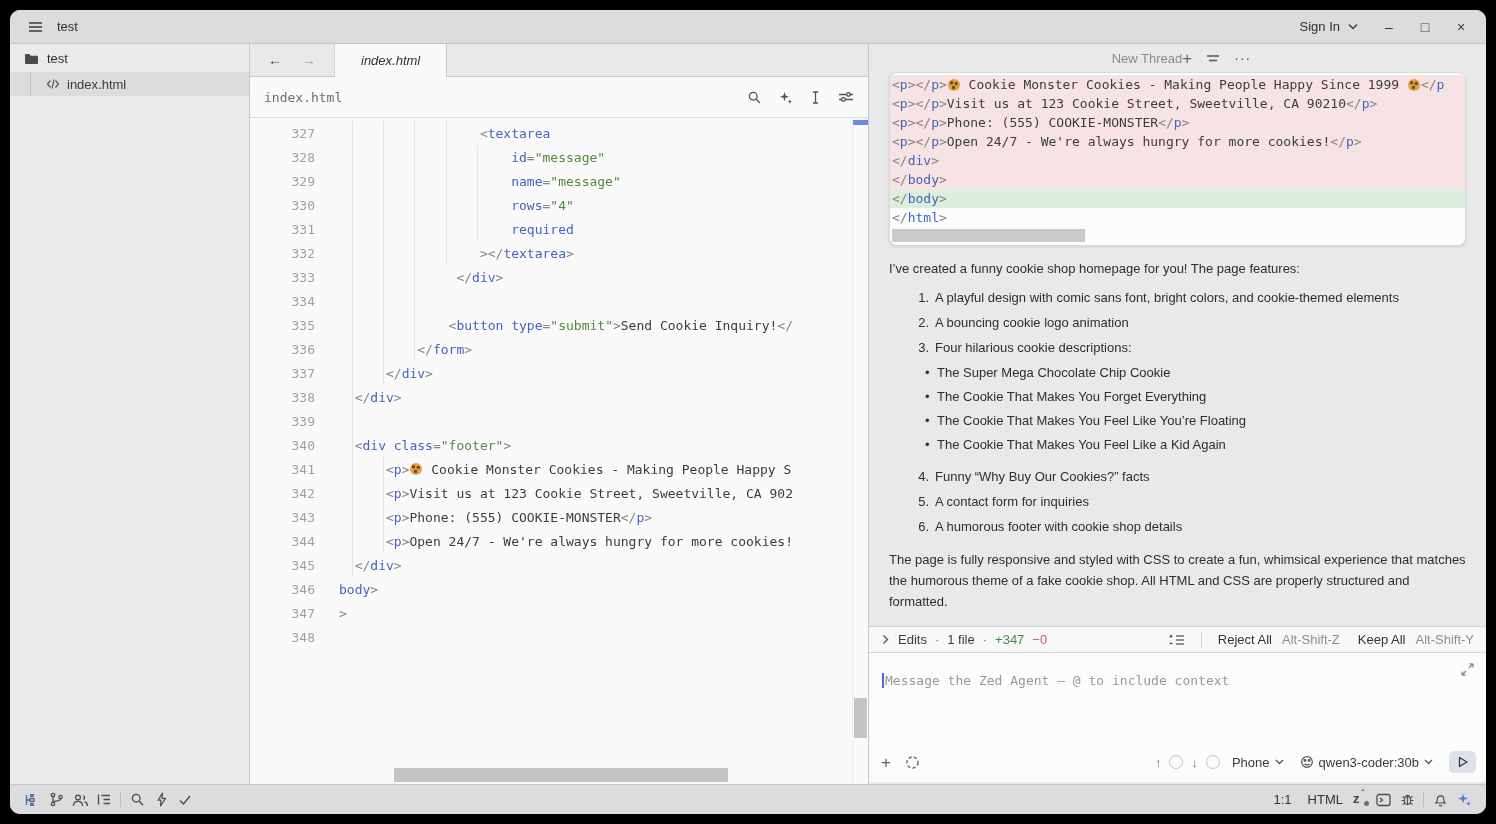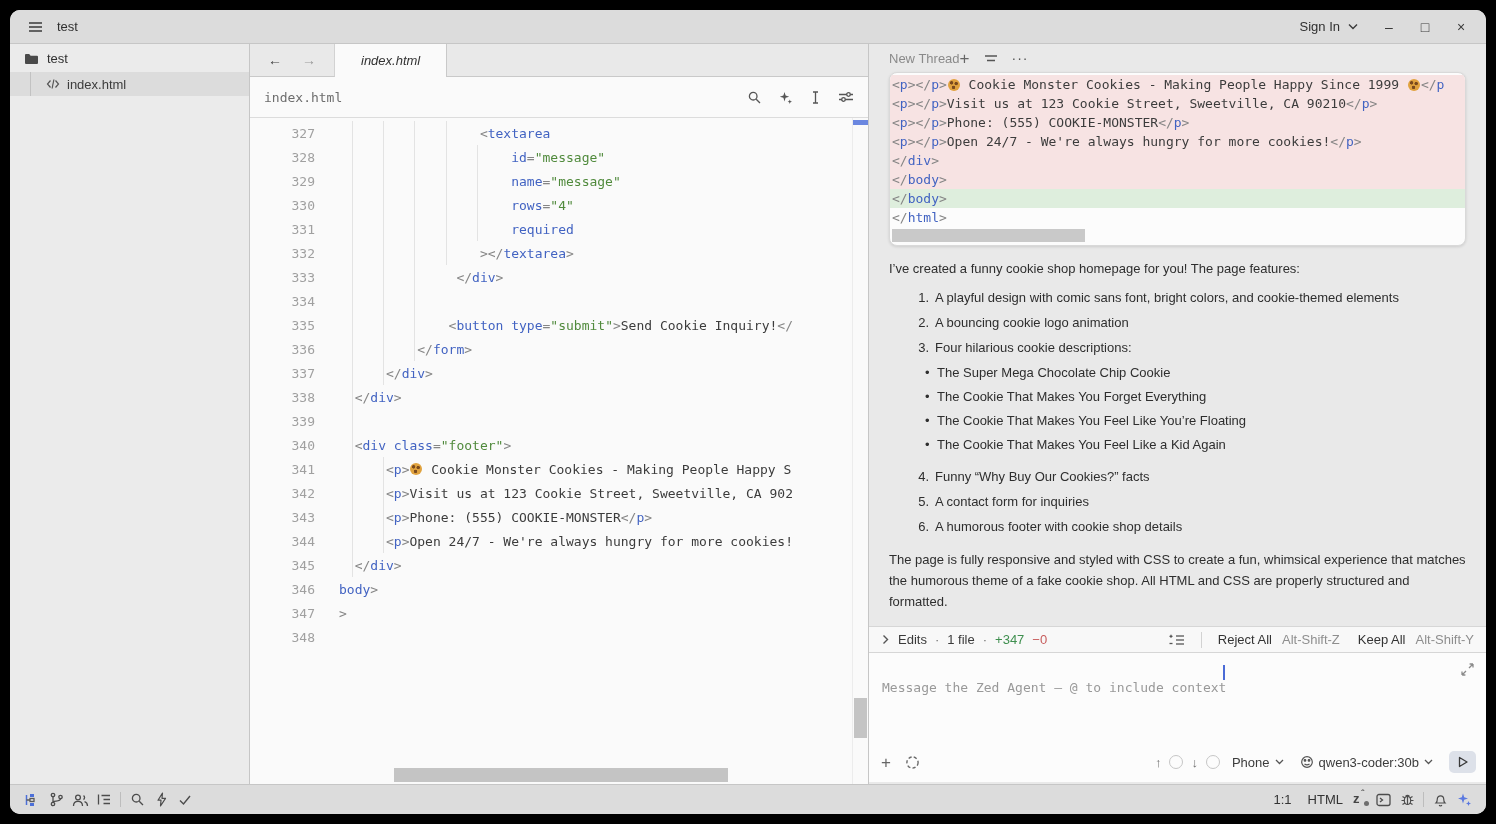--- a/index.html
+++ b/index.html
@@ -49,21 +49,21 @@
   .tk-x{color:#3c3c3c;}
   .iguide{position:absolute;width:1px;background:#e3e3e3;}
   .vscroll{position:absolute;right:0;top:0;width:15px;height:100%;border-left:1px solid #ececec;}
   .vscroll .marker{position:absolute;left:0;right:0;top:2px;height:5px;background:#6b87e0;}
   .vscroll .thumb{position:absolute;left:1px;right:1px;top:580px;height:40px;background:#c4c4c4;}
   .hscroll{position:absolute;left:0;bottom:2px;height:14px;width:100%;}
   .hscroll .thumb{position:absolute;left:144px;width:334px;top:0;height:14px;background:#c4c4c4;}
 
   
   .agent{flex:1;background:#e9e9e9;border-left:1px solid #c6c6c6;position:relative;box-sizing:border-box;}
-  .agent-header{height:28px;display:flex;align-items:center;justify-content:flex-start;padding:0 12px 0 20px;}
+  .agent-header{height:28px;display:flex;align-items:center;justify-content:center;padding:0 12px 0 20px;}
   .agent-title{font-size:13px;color:#8a8a8a;}
   .agent-hicons{display:flex;align-items:center;gap:14px;color:#555;}
 
   .diff-card{position:absolute;left:20px;top:28px;width:577px;height:174px;background:#fcfcfc;border:1px solid #d9d9d9;border-radius:8px;box-shadow:0 1px 3px rgba(0,0,0,.12);overflow:hidden;box-sizing:border-box;}
   .diff-line{height:19px;display:flex;align-items:center;font-family:"DejaVu Sans Mono",monospace;font-size:13px;white-space:pre;padding-left:2px;}
   .diff-line.del{background:#f7e3e3;}
   .diff-line.add{background:#deeedd;}
   #diff-lines{padding-top:2px;}
   .diff-hscroll{position:absolute;left:0;bottom:3px;height:13px;width:100%;}
   .diff-hscroll .thumb{position:absolute;left:2px;width:193px;top:0;height:13px;background:#c9c9c9;}
@@ -83,21 +83,21 @@
   .edits-left{display:flex;align-items:center;gap:8px;}
   .edits-muted{color:#6e6e6e;}
   .edits-add{color:#3f8f4f;}
   .edits-del{color:#c75c5c;}
   .edits-right{display:flex;align-items:center;gap:10px;}
   .edits-divider{width:1px;height:16px;background:#d2d2d2;margin:0 6px;}
   .kbd-hint{color:#8e8e8e;}
   .edits-action{color:#333;}
 
   .composer{position:absolute;left:0;top:609px;width:100%;height:129px;background:#fcfcfc;box-sizing:border-box;}
-  .ph-row{position:absolute;left:13px;top:12px;display:flex;align-items:flex-end;flex-direction:column;}
+  .ph-row{position:absolute;left:13px;top:20px;display:flex;align-items:flex-start;}
   .caret{width:2px;height:15px;background:#4b6bd6;margin-right:1px;}
   .ph-text{font-family:"DejaVu Sans Mono",monospace;font-size:13px;color:#999;}
   .expand-btn{position:absolute;right:12px;top:10px;}
   .composer-toolbar{position:absolute;left:12px;right:10px;bottom:9px;display:flex;align-items:center;}
   .ct-left{display:flex;align-items:center;gap:14px;color:#6a6a6a;}
   .ct-spacer{flex:1;}
   .ct-right{display:flex;align-items:center;gap:8px;color:#555;}
   .arrowtxt{font-size:13px;color:#707070;}
   .ring{width:12px;height:12px;border:1.5px solid #c6c6c6;border-radius:50%;}
   .mode-select,.model-select{display:flex;align-items:center;gap:5px;font-size:13px;color:#3c3c3c;padding:2px 4px;border-radius:4px;}

